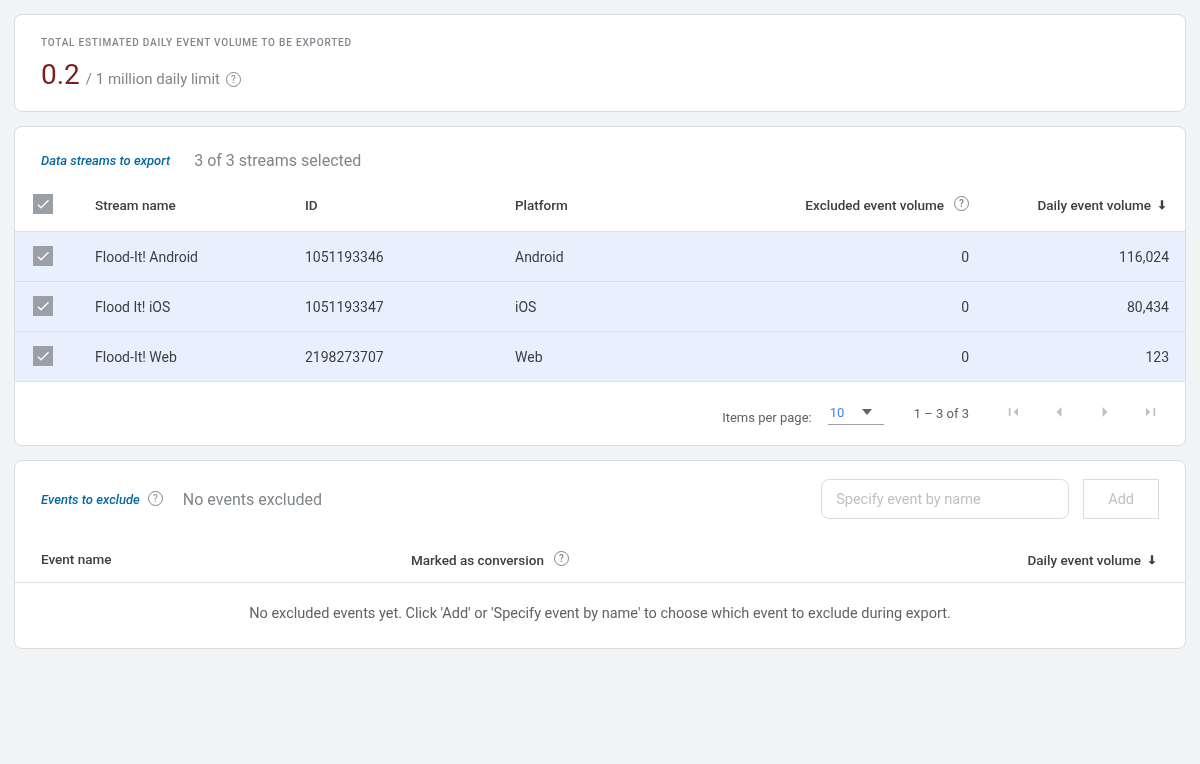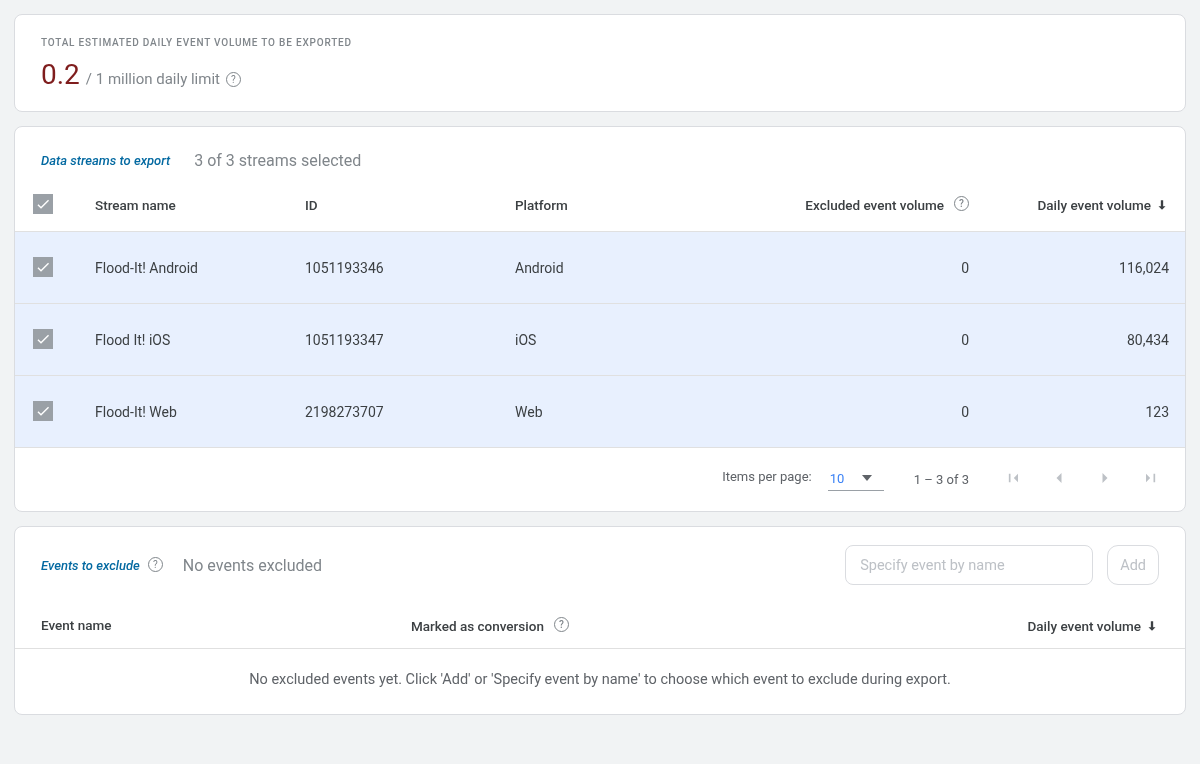--- a/index.html
+++ b/index.html
@@ -39,54 +39,54 @@
 .table { width: 100%; }
 .th-row, .td-row {
   display: grid;
   grid-template-columns: 64px 210px 210px 170px 1fr 200px;
   align-items: center;
   padding: 0 16px;
 }
 .th-row { height: 54px; border-bottom: 1px solid #e0e0e0; }
 .th-row .th { font-size: 13.5px; font-weight: 500; color: #3c4043; }
 .th-row .th.help { display: flex; align-items: center; gap: 4px; }
-.td-row { height: 72px; background: #e8f0fe; border-bottom: 1px solid #e0e0e0; }
+.td-row { height: 50px; background: #e8f0fe; border-bottom: 1px solid #e0e0e0; }
 .td-row .td { font-size: 14px; color: #3c4043; }
 .right { text-align: right; justify-content: flex-end; }
 .checkbox {
   width: 20px; height: 20px; background: #9aa0a6;
   display: inline-flex; align-items: center; justify-content: center;
   margin-left: 2px;
 }
 .checkbox svg { width: 16px; height: 16px; }
 .paginator {
   display: flex; align-items: center; justify-content: flex-end;
   gap: 30px; padding: 16px 20px; font-size: 13px; color: #5f6368;
 }
-.paginator .ipp { display: flex; align-items: flex-start; gap: 16px; }
+.paginator .ipp { display: flex; align-items: flex-end; gap: 16px; }
 .paginator .select {
   display: flex; align-items: center; gap: 18px;
   border-bottom: 1px solid #9aa0a6; padding: 2px 2px 4px 2px;
   color: #3b82f6; min-width: 56px;
 }
 .paginator .nav { display: flex; gap: 18px; color: #bdc1c6; }
 .paginator .nav span { padding: 4px; }
 .events-card-header {
   display: flex; align-items: center; padding: 18px 26px 18px 26px;
 }
 .events-card-header .left { display: flex; align-items: center; gap: 20px; }
 .events-card-header .spacer { flex: 1; }
 .input-box {
   border: 1px solid #dadce0; border-radius: 8px; height: 40px;
   padding: 0 14px; font-size: 14.5px; color: #bdc1c6; display: flex; align-items: center;
   width: 248px;
 }
 .add-btn {
-  border: 1px solid #dadce0; border-radius: 11px; height: 40px;
-  padding: 0 12px; font-size: 14.5px; color: #bdc1c6; display: flex; align-items: center;
+  border: 1px solid #dadce0; border-radius: 0; height: 40px;
+  padding: 0 24px; font-size: 14.5px; color: #bdc1c6; display: flex; align-items: center;
   margin-left: 14px;
 }
 .events-th {
   display: grid; grid-template-columns: 370px 1fr 220px;
   padding: 14px 26px; font-size: 13.5px; font-weight: 500; color: #3c4043;
   border-bottom: 1px solid #e0e0e0;
 }
 .events-th .th.help { display: flex; align-items: center; gap: 4px; }
 .empty-msg { text-align: center; padding: 22px 10px 26px 10px; color: #5f6368; font-size: 14.5px; }
 .arrow-down { display:inline-block; transform: translateY(2px); }

